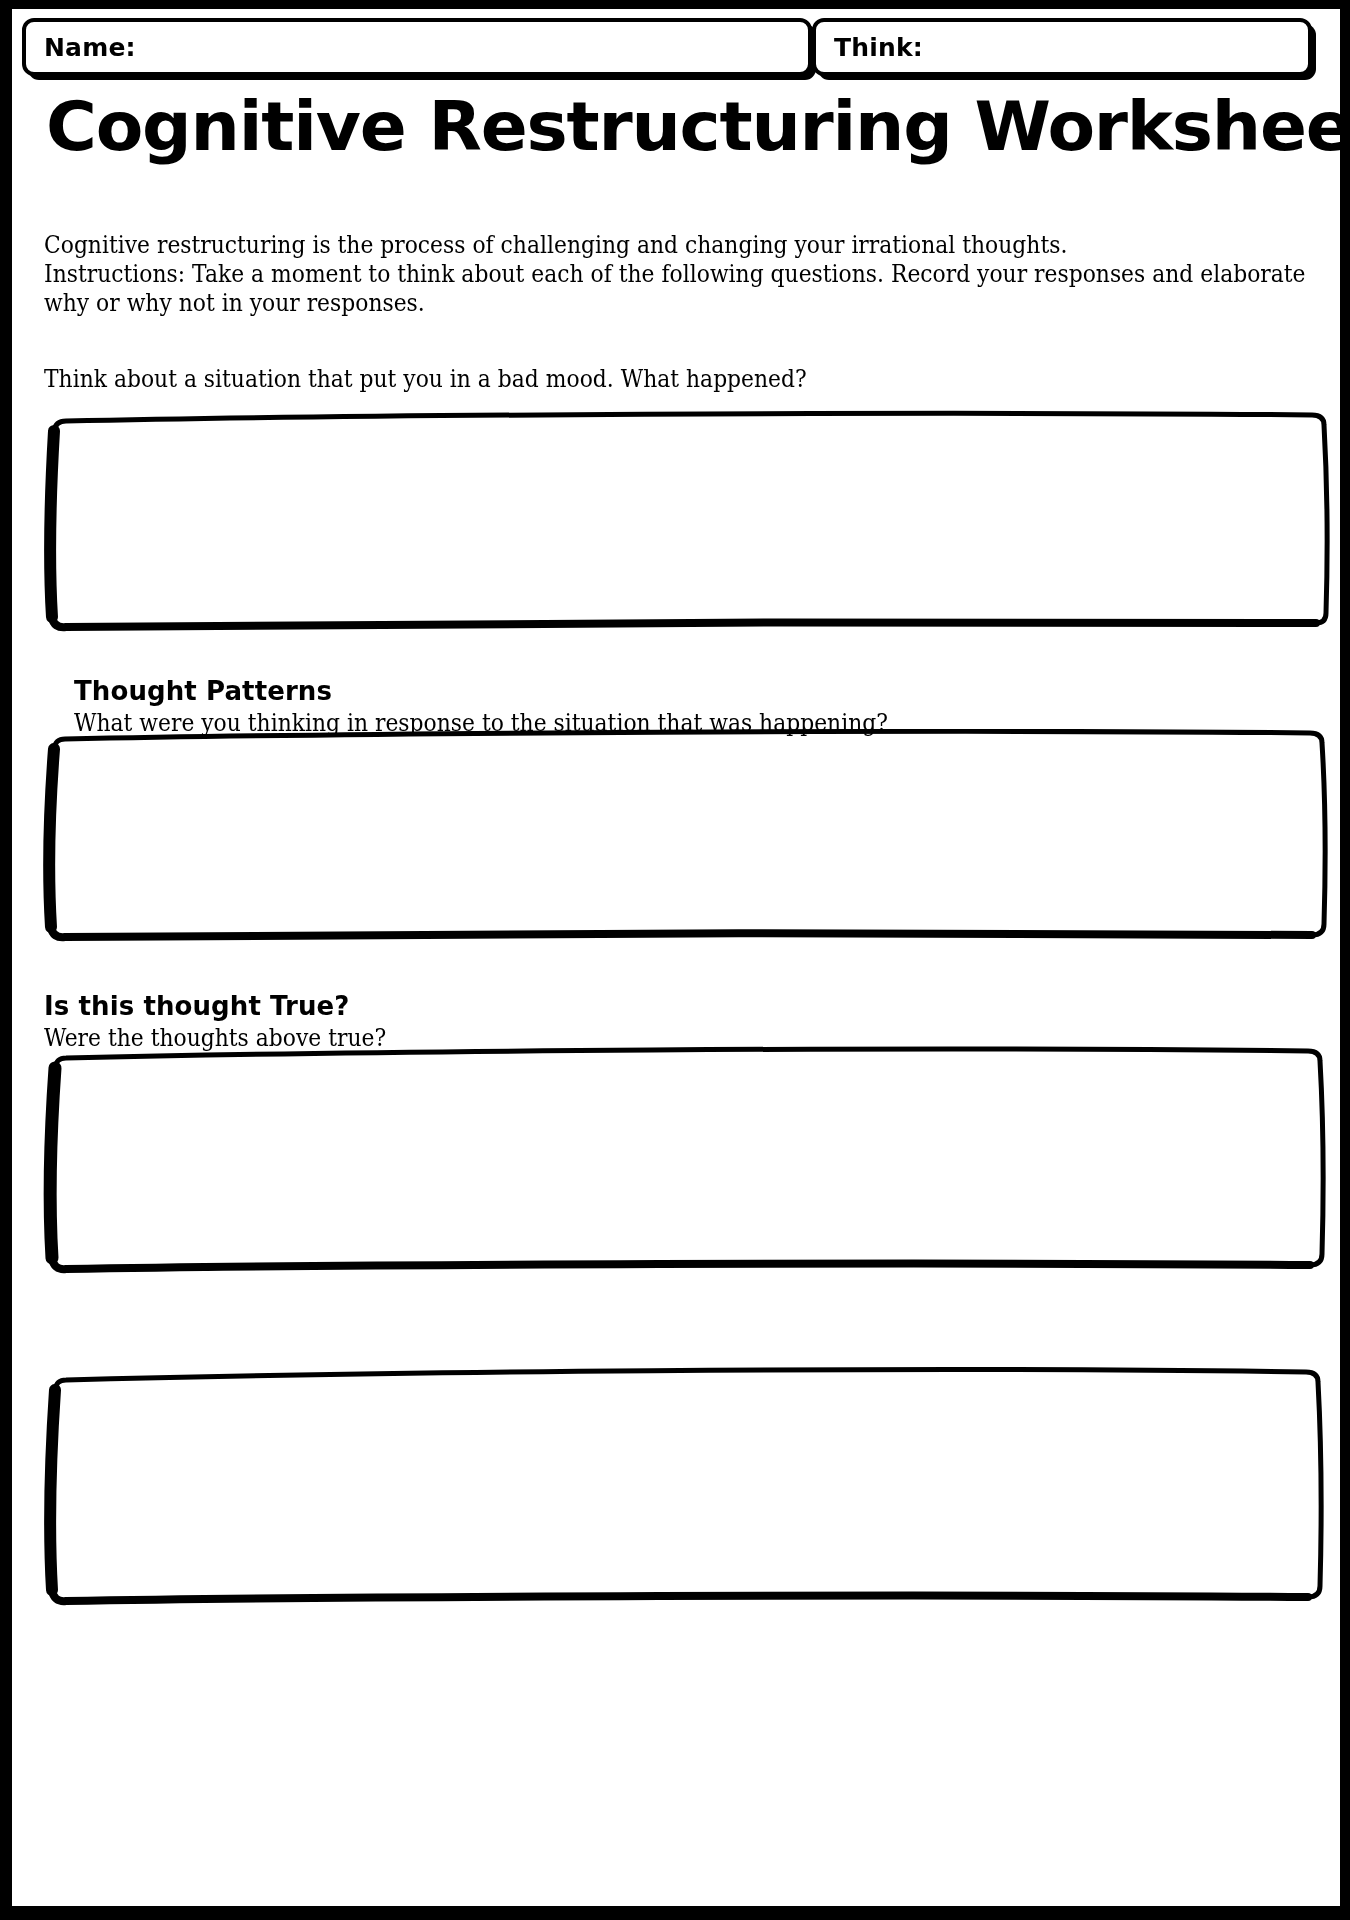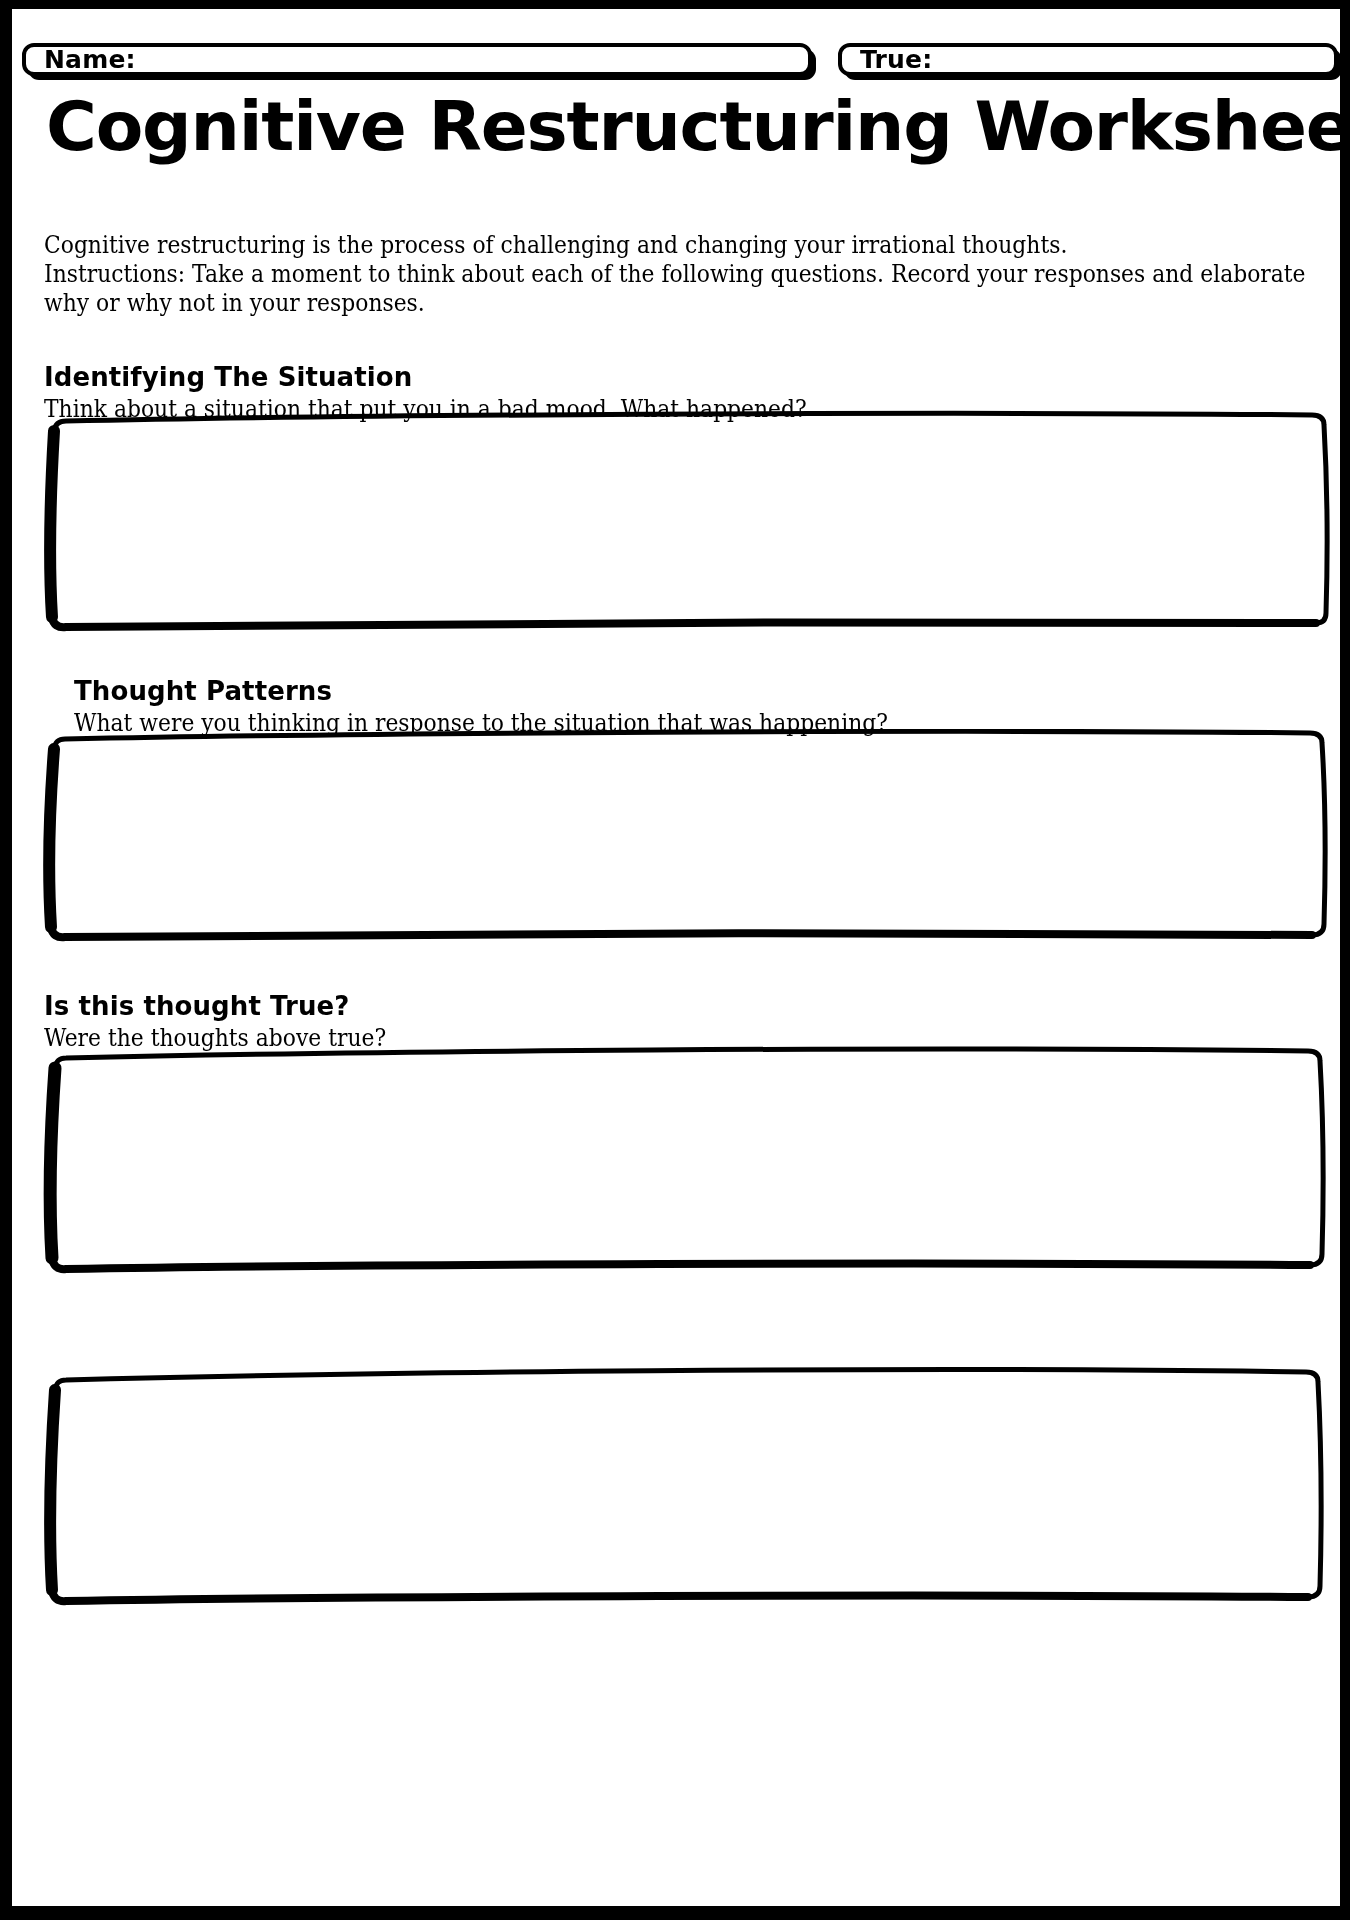--- a/index.html
+++ b/index.html
@@ -30,22 +30,20 @@
   }
 
   
   .header-row {
     position: absolute;
     left: 10px;
     top: 9px;
     width: 1318px;
     height: 58px;
     display: flex;
-    gap: 26px;
-    align-items: flex-end;
   }
   .field-box {
     position: relative;
     background: #ffffff;
     border: 4px solid #000000;
     border-radius: 12px;
     display: flex;
     align-items: center;
     padding-left: 18px;
     box-shadow: 5px 5px 0 -1px #000000;
@@ -141,34 +139,33 @@
 
 <div class="page">
   <div class="sheet">
 
     <div class="header-row">
       <div class="field-box field-name">
         <span class="field-label">Name:</span>
         <span class="field-value"></span>
       </div>
       <div class="field-box field-date">
-        <span class="field-label">True:</span>
+        <span class="field-label">Think:</span>
         <span class="field-value"></span>
       </div>
     </div>
 
     <div class="worksheet-title">Cognitive Restructuring Worksheet</div>
 
     <div class="intro">
       <p>Cognitive restructuring is the process of challenging and changing your irrational thoughts.</p>
       <p>Instructions: Take a moment to think about each of the following questions. Record your responses and elaborate why or why not in your responses.</p>
     </div>
 
     <div class="section s1">
-      <div class="section-heading">Identifying The Situation</div>
       <div class="section-question">Think about a situation that put you in a bad mood. What happened?</div>
     </div>
     <div class="answer-box box1">
       <svg viewBox="0 0 1290 225" preserveAspectRatio="none">
         <path d="M14,22 C10,90 9,160 12,208 C13,216 18,219 26,218
                  C300,214 900,212 1276,214 C1283,214 1286,210 1286,204
                  C1288,140 1287,70 1284,16 C1284,9 1280,6 1272,6
                  C880,2 300,6 26,12 C19,12 15,15 14,22 Z" fill="none" stroke="#000" stroke-width="5" stroke-linejoin="round"></path>
         <path d="M14,22 C10,90 9,160 12,208" fill="none" stroke="#000" stroke-width="12" stroke-linecap="round"></path>
         <path d="M12,208 C13,216 18,219 26,218 C300,214 900,212 1276,214" fill="none" stroke="#000" stroke-width="8" stroke-linecap="round"></path>

